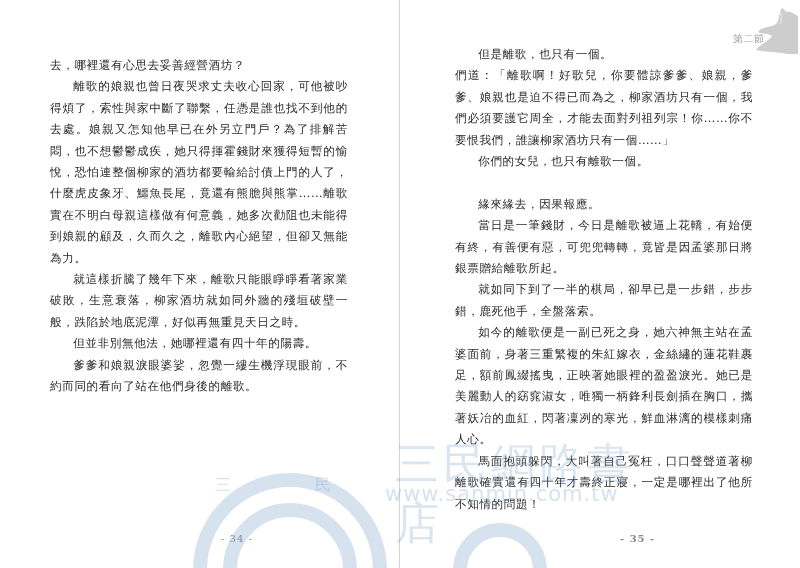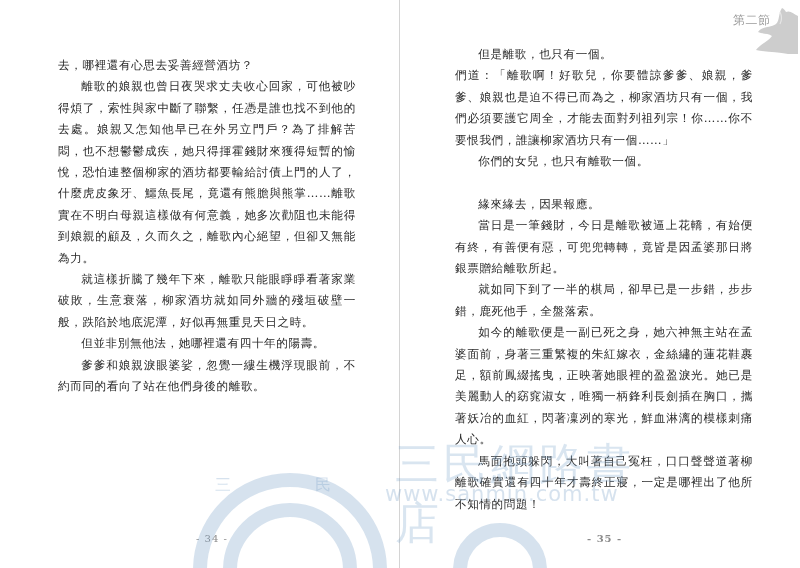--- a/index.html
+++ b/index.html
@@ -5,48 +5,48 @@
   html, body { margin: 0; padding: 0; }
   body {
     width: 800px; height: 568px; overflow: hidden;
     background: #ffffff;
     font-family: "DejaVu Serif", "Liberation Serif", serif;
     color: #2a2a2a;
     position: relative;
   }
   .spread { position: absolute; left: 0; top: 0; width: 800px; height: 568px; }
   .page { position: absolute; top: 0; height: 568px; width: 400px; }
-  .page.left { left: 10px; border-radius: 25px; }
+  .page.left { left: 2px; border-radius: 25px; }
   .page.right { left: 400px; }
   .divider {
     position: absolute; left: 399px; top: 0; width: 1px; height: 568px;
     background: #d4d4d4;
   }
   .body-text {
     position: absolute;
     font-size: 11.6px;
     line-height: 21.4px;
     letter-spacing: 0.6px;
     text-align: justify;
   }
   .page.left .body-text { left: 48px; top: 55px; width: 298px; }
   .page.right .body-text { left: 55px; top: 44px; width: 298px; }
   .para { margin: 0; }
   .para.indent { text-indent: 2em; }
   .para.cont { text-indent: 0; }
   .gap { height: 21.4px; }
   .page-num {
     position: absolute; top: 533px;
-    font-size: 10px; color: #8a8a8a; letter-spacing: 1px;
+    font-size: 10px; color: #8a8a8a; letter-spacing: 1px; margin-left: 33px;
   }
   .page.left .page-num { left: 186px; }
   .page.right .page-num { left: 187px; font-weight: bold; }
   .chapter-header {
-    position: absolute; left: 733px; top: 12px;
-    font-size: 12px; color: #9a9a9a; letter-spacing: 0.5px;
+    position: absolute; left: 733px; top: 32px;
+    font-size: 10px; color: #9a9a9a; letter-spacing: 0.5px;
   }
   .header-ornament {
     position: absolute; left: 752px; top: 6px; width: 48px; height: 50px;
   }
   .watermark {
     position: absolute; left: 180px; top: 420px; width: 500px; height: 150px;
     pointer-events: none;
   }
   .wm-text-cn {
     position: absolute; left: 215px; top: 15px;

